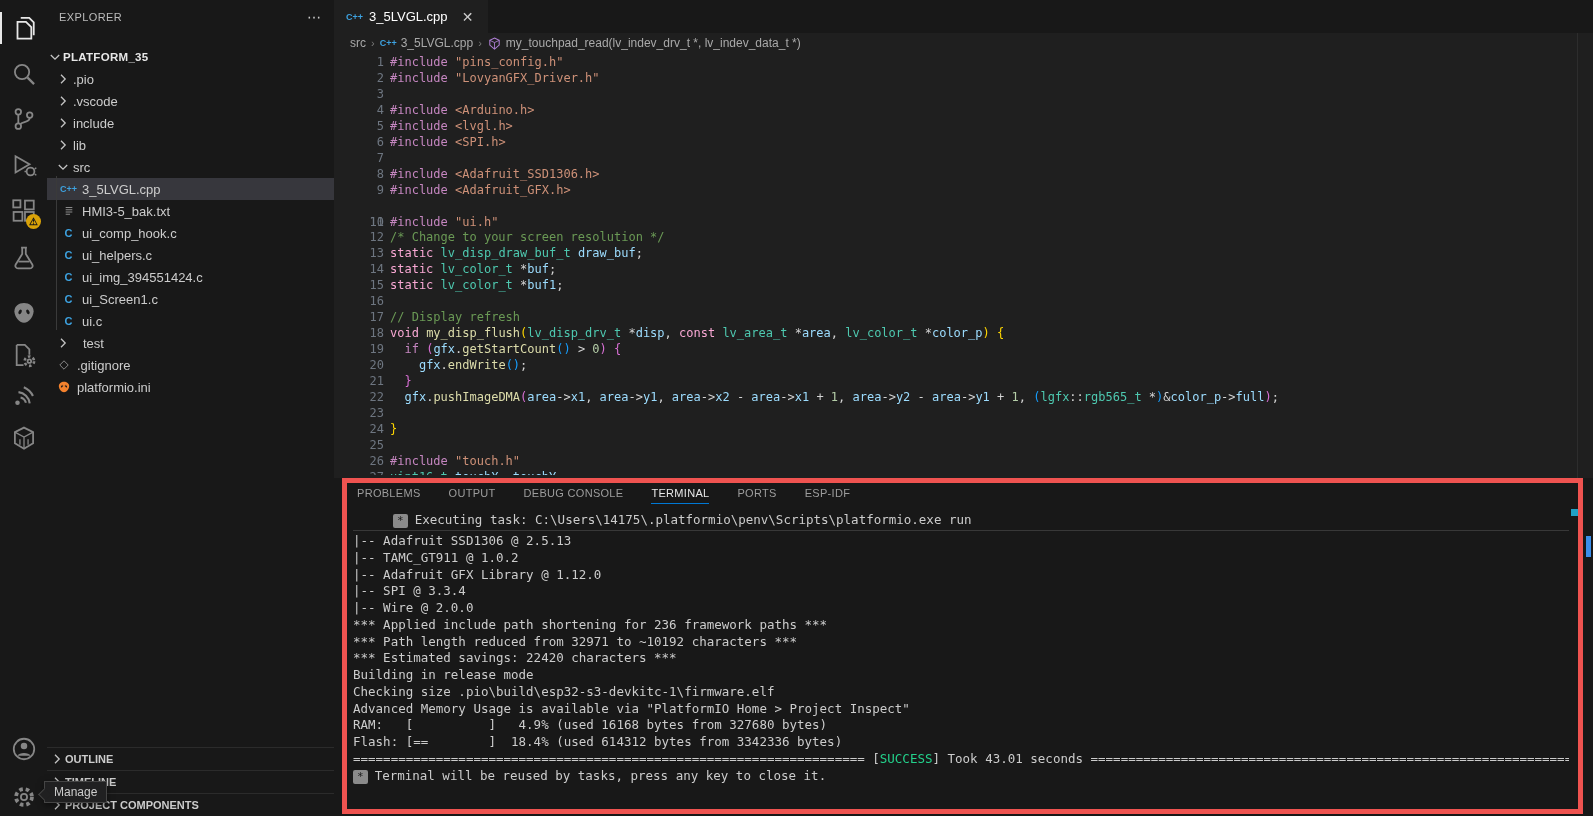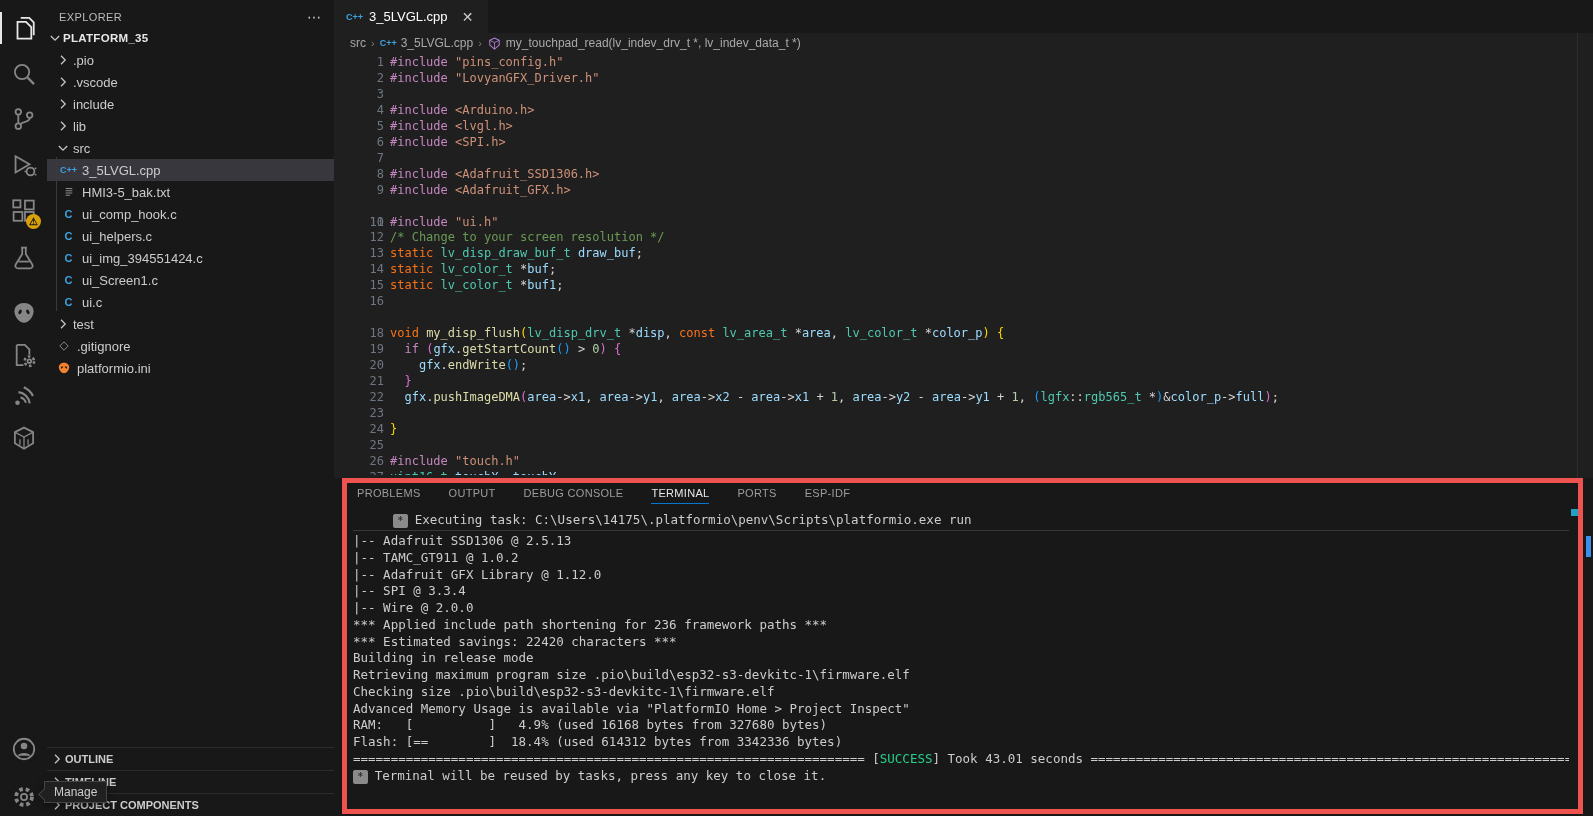--- a/index.html
+++ b/index.html
@@ -11,21 +11,21 @@
   .ab-item.active{color:#e7e7e7;}
   .ab-item.active::before{content:"";position:absolute;left:0;top:6px;bottom:6px;width:2px;background:#e7e7e7;}
   .ab-item svg{width:26px;height:26px;}
   .ab-badge{position:absolute;right:6px;bottom:4px;width:15px;height:15px;border-radius:50%;background:#d9a208;color:#181818;
             font-size:10px;line-height:15px;text-align:center;font-weight:bold;}
   
   .sidebar{position:absolute;left:47px;top:0;width:287px;height:816px;background:#181818;border-right:1px solid #2b2b2b;overflow:hidden;}
   .sb-header{height:33px;display:flex;align-items:center;padding:0 12px;font-size:11px;color:#bbbbbb;letter-spacing:.4px;}
   .sb-header .spacer{flex:1;}
   .sb-ellipsis{color:#cccccc;font-size:14px;letter-spacing:1px;cursor:pointer;}
-  .tree{position:absolute;left:0;top:27px;width:287px;}
+  .tree{position:absolute;left:0;top:46px;width:287px;}
   .trow{position:relative;height:22px;display:flex;align-items:center;font-size:13px;color:#cccccc;cursor:pointer;white-space:nowrap;}
   .trow.selected{background:#37373d;}
   .trow .chev{width:16px;height:16px;flex:0 0 16px;display:flex;align-items:center;justify-content:center;color:#c5c5c5;}
   .trow .ficon{width:17px;height:16px;flex:0 0 17px;display:flex;align-items:center;justify-content:center;margin-right:5px;}
   .root-label{font-weight:bold;font-size:11.5px;color:#e7e7e7;letter-spacing:.3px;}
   .icon-cpp{color:#3da2e0;font-weight:bold;font-size:9px;font-family:"Liberation Sans",sans-serif;}
   .icon-c{color:#3da2e0;font-weight:bold;font-size:11px;}
   .indent-guide{position:absolute;left:9px;width:1px;background:#3a3a3a;}
   .sb-bottom{position:absolute;left:0;bottom:0;width:287px;}
   .sb-sec{height:22px;display:flex;align-items:center;border-top:1px solid #2b2b2b;font-size:11px;font-weight:bold;color:#cccccc;cursor:pointer;}
@@ -42,21 +42,21 @@
   .tab .close{margin-left:10px;color:#cccccc;font-size:14px;width:20px;height:20px;display:flex;align-items:center;justify-content:center;border-radius:4px;cursor:pointer;}
   .breadcrumb{position:absolute;left:0;top:33px;width:100%;height:20px;background:#1f1f1f;display:flex;align-items:center;
               font-size:12px;color:#a9a9a9;padding-left:16px;white-space:nowrap;}
   .breadcrumb .sep{margin:0 5px;color:#7a7a7a;font-size:11px;}
   .breadcrumb .bicon{display:flex;align-items:center;margin-right:4px;}
   .code{position:absolute;left:0;top:53px;width:100%;height:422px;overflow:hidden;
         font-family:"DejaVu Sans Mono","Liberation Mono",monospace;font-size:12px;}
   .code-line{position:absolute;left:0;width:100%;height:16px;line-height:16px;white-space:pre;}
   .code-line .ln{position:absolute;left:20px;width:30px;text-align:right;color:#6e7681;}
   .code-line .lc{position:absolute;left:56px;}
-  .tk-ctrl{color:#C586C0}.tk-kw{color:#f97316}.tk-type{color:#4EC9B0}.tk-fn{color:#DCDCAA}.tk-var{color:#9CDCFE}
+  .tk-ctrl{color:#C586C0}.tk-kw{color:#f9a8d4}.tk-type{color:#4EC9B0}.tk-fn{color:#DCDCAA}.tk-var{color:#9CDCFE}
   .tk-str{color:#CE9178}.tk-num{color:#B5CEA8}.tk-pun{color:#D4D4D4}.tk-com{color:#6A9955}
   .tk-b1{color:#FFD700}.tk-b2{color:#DA70D6}.tk-b3{color:#179FFF}
   .ruler-line{position:absolute;right:15px;top:33px;bottom:0;width:1px;background:#2d2d2d;}
   
   .panel{position:absolute;left:334px;top:478px;width:1259px;height:338px;background:#181818;}
   .ptabs{position:absolute;left:23px;top:9px;display:flex;gap:28px;font-size:11px;letter-spacing:.3px;color:#9d9d9d;}
   .ptab{padding-bottom:4px;cursor:pointer;border-bottom:1px solid transparent;}
   .ptab.active{color:#e7e7e7;border-bottom:1px solid #0078d4;}
   .term{position:absolute;left:19px;top:33px;right:24px;bottom:4px;overflow:hidden;
         font-family:"DejaVu Sans Mono","Liberation Mono",monospace;font-size:12.5px;color:#cccccc;}
@@ -256,21 +256,21 @@
             <span class="icon-c">C</span>
           </span>
           <span>ui.c</span>
         </div>
         <div class="trow" style="padding-left: 8px;">
           <span class="chev">
             <svg viewBox="0 0 16 16" fill="none" stroke="currentColor" stroke-width="1.1">
               <path d="M6 3.8l4.2 4.2L6 12.2" stroke-width="1.3"></path>
             </svg>
           </span>
-          <span style="margin-left: 2px;">test</span>
+          <span style="margin-left: 12px;">test</span>
         </div>
         <div class="trow" style="padding-left: 8px;">
           <span class="ficon" style="color: rgb(138, 138, 138);">
             <svg viewBox="0 0 16 16" fill="none" stroke="currentColor" stroke-width="1.1" style="width: 14px; height: 14px;">
               <path d="M8 3.2l4.8 4.8L8 12.8 3.2 8z" stroke-width="1.1"></path>
             </svg>
           </span>
           <span>.gitignore</span>
         </div>
         <div class="trow" style="padding-left: 8px;">
@@ -354,20 +354,21 @@
         <div class="code-line" style="top: 96.7px;"><span class="ln">7</span><span class="lc"></span></div>
         <div class="code-line" style="top: 112.65px;"><span class="ln">8</span><span class="lc"><span class="tk-ctrl">#include</span><span class="tk-pun"> </span><span class="tk-str">&lt;Adafruit_SSD1306.h&gt;</span></span></div>
         <div class="code-line" style="top: 128.6px;"><span class="ln">9</span><span class="lc"><span class="tk-ctrl">#include</span><span class="tk-pun"> </span><span class="tk-str">&lt;Adafruit_GFX.h&gt;</span></span></div>
         <div class="code-line" style="top: 161px;"><span class="ln">10</span><span class="lc"></span></div>
         <div class="code-line" style="top: 160.5px;"><span class="ln">11</span><span class="lc"><span class="tk-ctrl">#include</span><span class="tk-pun"> </span><span class="tk-str">"ui.h"</span></span></div>
         <div class="code-line" style="top: 176.45px;"><span class="ln">12</span><span class="lc"><span class="tk-com">/* Change to your screen resolution */</span></span></div>
         <div class="code-line" style="top: 192.4px;"><span class="ln">13</span><span class="lc"><span class="tk-kw">static</span><span class="tk-pun"> </span><span class="tk-type">lv_disp_draw_buf_t</span><span class="tk-pun"> </span><span class="tk-var">draw_buf</span><span class="tk-pun">;</span></span></div>
         <div class="code-line" style="top: 208.35px;"><span class="ln">14</span><span class="lc"><span class="tk-kw">static</span><span class="tk-pun"> </span><span class="tk-type">lv_color_t</span><span class="tk-pun"> *</span><span class="tk-var">buf</span><span class="tk-pun">;</span></span></div>
         <div class="code-line" style="top: 224.3px;"><span class="ln">15</span><span class="lc"><span class="tk-kw">static</span><span class="tk-pun"> </span><span class="tk-type">lv_color_t</span><span class="tk-pun"> *</span><span class="tk-var">buf1</span><span class="tk-pun">;</span></span></div>
         <div class="code-line" style="top: 240.25px;"><span class="ln">16</span><span class="lc"></span></div>
+        <div class="code-line" style="top: 256.2px;"><span class="ln">17</span><span class="lc"><span class="tk-com">// Display refresh</span></span></div>
         <div class="code-line" style="top: 272.15px;"><span class="ln">18</span><span class="lc"><span class="tk-kw">void</span><span class="tk-pun"> </span><span class="tk-fn">my_disp_flush</span><span class="tk-b1">(</span><span class="tk-type">lv_disp_drv_t</span><span class="tk-pun"> *</span><span class="tk-var">disp</span><span class="tk-pun">, </span><span class="tk-kw">const</span><span class="tk-pun"> </span><span class="tk-type">lv_area_t</span><span class="tk-pun"> *</span><span class="tk-var">area</span><span class="tk-pun">, </span><span class="tk-type">lv_color_t</span><span class="tk-pun"> *</span><span class="tk-var">color_p</span><span class="tk-b1">)</span><span class="tk-pun"> </span><span class="tk-b1">{</span></span></div>
         <div class="code-line" style="top: 288.1px;"><span class="ln">19</span><span class="lc"><span class="tk-pun">  </span><span class="tk-ctrl">if</span><span class="tk-pun"> </span><span class="tk-b2">(</span><span class="tk-var">gfx</span><span class="tk-pun">.</span><span class="tk-fn">getStartCount</span><span class="tk-b3">()</span><span class="tk-pun"> &gt; </span><span class="tk-num">0</span><span class="tk-b2">)</span><span class="tk-pun"> </span><span class="tk-b2">{</span></span></div>
         <div class="code-line" style="top: 304.05px;"><span class="ln">20</span><span class="lc"><span class="tk-pun">    </span><span class="tk-var">gfx</span><span class="tk-pun">.</span><span class="tk-fn">endWrite</span><span class="tk-b3">()</span><span class="tk-pun">;</span></span></div>
         <div class="code-line" style="top: 320px;"><span class="ln">21</span><span class="lc"><span class="tk-pun">  </span><span class="tk-b2">}</span></span></div>
         <div class="code-line" style="top: 335.95px;"><span class="ln">22</span><span class="lc"><span class="tk-pun">  </span><span class="tk-var">gfx</span><span class="tk-pun">.</span><span class="tk-fn">pushImageDMA</span><span class="tk-b2">(</span><span class="tk-var">area</span><span class="tk-pun">-&gt;</span><span class="tk-var">x1</span><span class="tk-pun">, </span><span class="tk-var">area</span><span class="tk-pun">-&gt;</span><span class="tk-var">y1</span><span class="tk-pun">, </span><span class="tk-var">area</span><span class="tk-pun">-&gt;</span><span class="tk-var">x2</span><span class="tk-pun"> - </span><span class="tk-var">area</span><span class="tk-pun">-&gt;</span><span class="tk-var">x1</span><span class="tk-pun"> + </span><span class="tk-num">1</span><span class="tk-pun">, </span><span class="tk-var">area</span><span class="tk-pun">-&gt;</span><span class="tk-var">y2</span><span class="tk-pun"> - </span><span class="tk-var">area</span><span class="tk-pun">-&gt;</span><span class="tk-var">y1</span><span class="tk-pun"> + </span><span class="tk-num">1</span><span class="tk-pun">, </span><span class="tk-b3">(</span><span class="tk-type">lgfx</span><span class="tk-pun">::</span><span class="tk-type">rgb565_t</span><span class="tk-pun"> *</span><span class="tk-b3">)</span><span class="tk-pun">&amp;</span><span class="tk-var">color_p</span><span class="tk-pun">-&gt;</span><span class="tk-var">full</span><span class="tk-b2">)</span><span class="tk-pun">;</span></span></div>
         <div class="code-line" style="top: 351.9px;"><span class="ln">23</span></div>
         <div class="code-line" style="top: 367.85px;"><span class="ln">24</span><span class="lc"><span class="tk-b1">}</span></span></div>
         <div class="code-line" style="top: 383.8px;"><span class="ln">25</span><span class="lc"></span></div>
         <div class="code-line" style="top: 399.75px;"><span class="ln">26</span><span class="lc"><span class="tk-ctrl">#include</span><span class="tk-pun"> </span><span class="tk-str">"touch.h"</span></span></div>
         <div class="code-line" style="top: 415.7px;"><span class="ln">27</span><span class="lc"><span class="tk-type">uint16_t</span><span class="tk-pun"> </span><span class="tk-var">touchX</span><span class="tk-pun">, </span><span class="tk-var">touchY</span><span class="tk-pun">;</span></span></div>
@@ -385,23 +386,23 @@
         <div class="ptab">ESP-IDF</div>
       </div>
     <div class="term" id="term">
         <div class="tline first"><span class="tbadge">*</span><span>Executing task: C:\Users\14175\.platformio\penv\Scripts\platformio.exe run </span></div>
         <div class="tline"><span>|-- Adafruit SSD1306 @ 2.5.13</span></div>
         <div class="tline"><span>|-- TAMC_GT911 @ 1.0.2</span></div>
         <div class="tline"><span>|-- Adafruit GFX Library @ 1.12.0</span></div>
         <div class="tline"><span>|-- SPI @ 3.3.4</span></div>
         <div class="tline"><span>|-- Wire @ 2.0.0</span></div>
         <div class="tline"><span>*** Applied include path shortening for 236 framework paths ***</span></div>
+        <div class="tline"><span>*** Path length reduced from 32971 to ~10192 characters ***</span></div>
         <div class="tline"><span>*** Estimated savings: 22420 characters ***</span></div>
         <div class="tline"><span>Building in release mode</span></div>
-        <div class="tline"><span>Retrieving maximum program size .pio\build\esp32-s3-devkitc-1\firmware.elf</span></div>
         <div class="tline"><span>Checking size .pio\build\esp32-s3-devkitc-1\firmware.elf</span></div>
         <div class="tline"><span>Advanced Memory Usage is available via "PlatformIO Home &gt; Project Inspect"</span></div>
         <div class="tline"><span>RAM:   [          ]   4.9% (used 16168 bytes from 327680 bytes)</span></div>
         <div class="tline"><span>Flash: [==        ]  18.4% (used 614312 bytes from 3342336 bytes)</span></div>
         <div class="tline"><span>==================================================================== [</span><span class="tg">SUCCESS</span><span>] Took 43.01 seconds ================================================================================</span></div>
         <div class="tline"><span class="tbadge">*</span><span>Terminal will be reused by tasks, press any key to close it.</span></div>
       </div>
   </div>
 
   <div class="annotation-box"></div>

